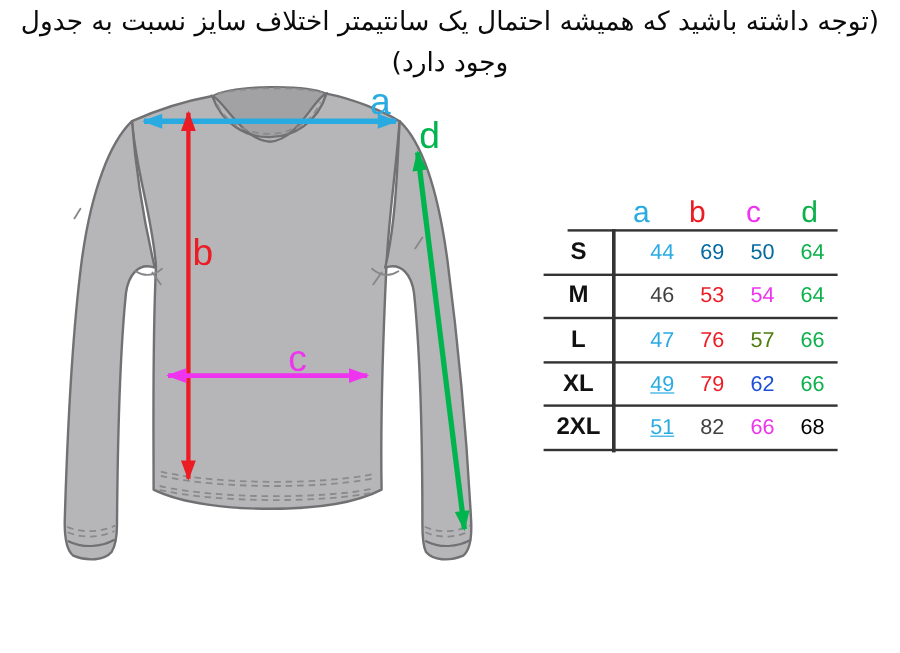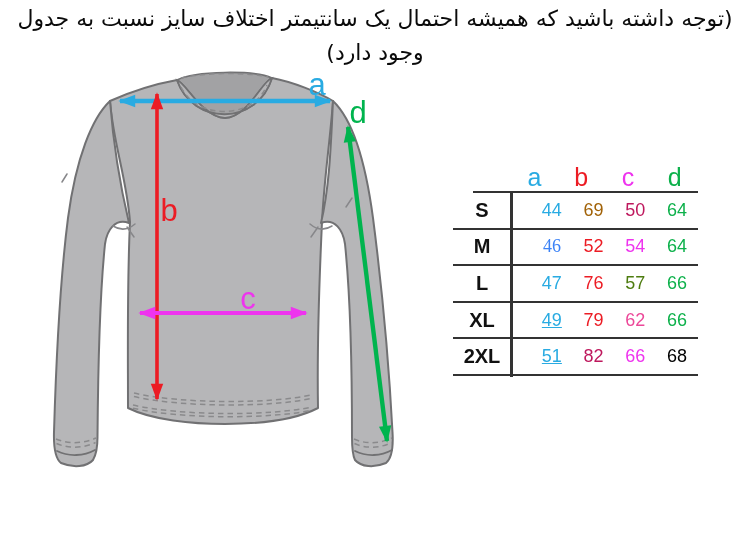--- a/index.html
+++ b/index.html
@@ -119,57 +119,57 @@
       <span class="th" style="color: rgb(41, 171, 226);">a</span>
       <span class="th" style="color: rgb(236, 28, 36);">b</span>
       <span class="th" style="color: rgb(238, 52, 238);">c</span>
       <span class="th" style="color: rgb(13, 177, 75);">d</span>
     </div>
 
     <div class="trow">
       <span class="tsize">S</span>
       <span class="sp"></span>
       <span class="tval" style="color: rgb(41, 171, 226);">44</span>
-      <span class="tval" style="color: #a16207; text-align: center;">69</span>
-      <span class="tval" style="color: #be185d;">50</span>
+      <span class="tval" style="color: #0369a1; text-align: center;">69</span>
+      <span class="tval" style="color: #0369a1;">50</span>
       <span class="tval" style="color: rgb(13, 177, 75);">64</span>
     </div>
 
     <div class="trow">
       <span class="tsize">M</span>
       <span class="sp"></span>
-      <span class="tval" style="color: #3b82f6; font-family: Liberation Serif, serif;">46</span>
-      <span class="tval" style="color: rgb(236, 28, 36);">52</span>
+      <span class="tval" style="color: #404040;">46</span>
+      <span class="tval" style="color: rgb(236, 28, 36);">53</span>
       <span class="tval" style="color: rgb(238, 52, 238);">54</span>
       <span class="tval" style="color: rgb(13, 177, 75);">64</span>
     </div>
 
     <div class="trow">
       <span class="tsize">L</span>
       <span class="sp"></span>
       <span class="tval" style="color: rgb(41, 171, 226);">47</span>
       <span class="tval" style="color: rgb(236, 28, 36);">76</span>
       <span class="tval" style="color: #4d7c0f;">57</span>
       <span class="tval" style="color: rgb(13, 177, 75);">66</span>
     </div>
 
     <div class="trow">
       <span class="tsize">XL</span>
       <span class="sp"></span>
       <span class="tval" style="color: rgb(41, 171, 226); text-decoration: underline;">49</span>
       <span class="tval" style="color: rgb(236, 28, 36);">79</span>
-      <span class="tval" style="color: #ec4899;">62</span>
+      <span class="tval" style="color: #1d4ed8;">62</span>
       <span class="tval" style="color: rgb(13, 177, 75);">66</span>
     </div>
 
     <div class="trow">
       <span class="tsize">2XL</span>
       <span class="sp"></span>
       <span class="tval" style="color: rgb(41, 171, 226); text-decoration: underline;">51</span>
-      <span class="tval" style="color: #be185d;">82</span>
+      <span class="tval" style="color: #404040;">82</span>
       <span class="tval" style="color: rgb(238, 52, 238);">66</span>
       <span class="tval" style="color: #000000;">68</span>
     </div>
 
     <div class="vline"></div>
   </div>
 
 </div>
 
 </body></html>

